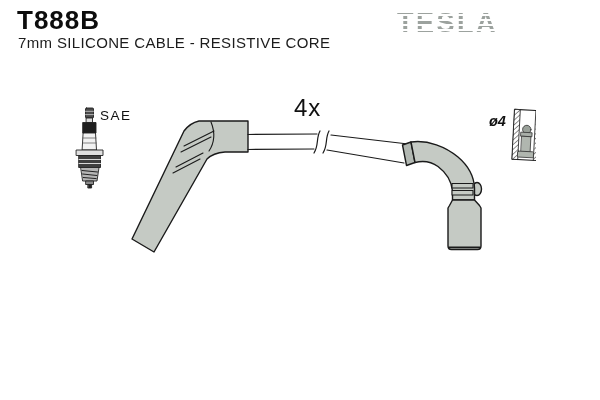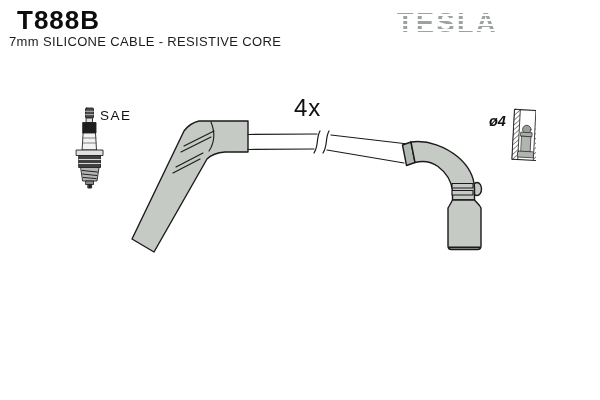--- a/index.html
+++ b/index.html
@@ -9,22 +9,22 @@
     background:#ffffff;
     overflow:hidden;
     font-family:"Liberation Sans", sans-serif;
   }
   .part-number{
     position:absolute;left:17px;top:5px;
     font-size:26px;font-weight:bold;letter-spacing:1px;
     color:#0d0d0d;
   }
   .subtitle{
-    position:absolute;left:9px;top:34px;
-    font-size:13px;letter-spacing:.35px;
+    position:absolute;left:18px;top:34px;
+    font-size:15px;letter-spacing:.35px;
     color:#1c1c1c;
   }
   .brand-logo{
     position:absolute;left:396px;top:6px;width:115px;height:32px;
   }
   .brand-logo svg{display:block;}
   .brand-logo .logo-text{
     font-family:"Liberation Sans", sans-serif;
     font-weight:bold;font-size:27px;letter-spacing:2.5px;
   }

